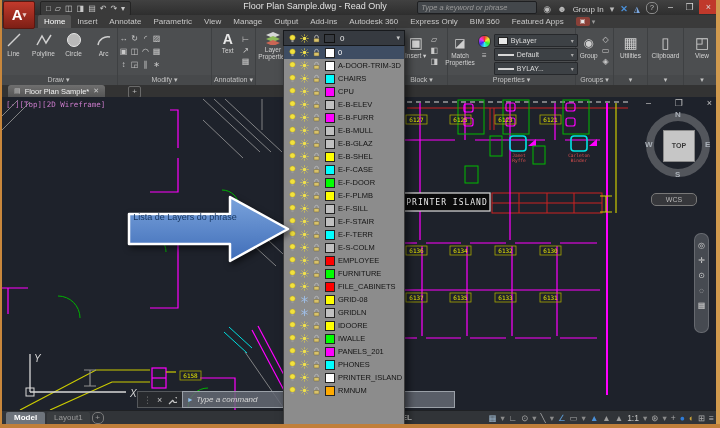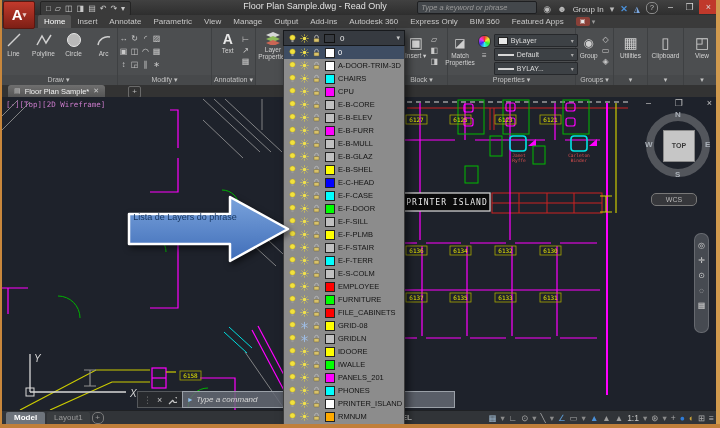--- a/index.html
+++ b/index.html
@@ -696,33 +696,20 @@
           <svg class="li">
             <use href="#i-bulb"></use>
           </svg>
           <svg class="li">
             <use href="#i-sun"></use>
           </svg>
           <svg class="li">
             <use href="#i-lock"></use>
           </svg>
           <span class="sw2" style="background: rgb(192, 192, 192);"></span>
-          <span class="lname">E-B-CORE</span>
-        </div>
-        <div class="lrow">
-          <svg class="li">
-            <use href="#i-bulb"></use>
-          </svg>
-          <svg class="li">
-            <use href="#i-sun"></use>
-          </svg>
-          <svg class="li">
-            <use href="#i-lock"></use>
-          </svg>
-          <span class="sw2" style="background: rgb(192, 192, 192);"></span>
           <span class="lname">E-B-ELEV</span>
         </div>
         <div class="lrow">
           <svg class="li">
             <use href="#i-bulb"></use>
           </svg>
           <svg class="li">
             <use href="#i-sun"></use>
           </svg>
           <svg class="li">
@@ -773,33 +760,20 @@
         <div class="lrow">
           <svg class="li">
             <use href="#i-bulb"></use>
           </svg>
           <svg class="li">
             <use href="#i-sun"></use>
           </svg>
           <svg class="li">
             <use href="#i-lock"></use>
           </svg>
-          <span class="sw2" style="background: rgb(0, 0, 255);"></span>
-          <span class="lname">E-C-HEAD</span>
-        </div>
-        <div class="lrow">
-          <svg class="li">
-            <use href="#i-bulb"></use>
-          </svg>
-          <svg class="li">
-            <use href="#i-sun"></use>
-          </svg>
-          <svg class="li">
-            <use href="#i-lock"></use>
-          </svg>
           <span class="sw2" style="background: rgb(0, 255, 255);"></span>
           <span class="lname">E-F-CASE</span>
         </div>
         <div class="lrow">
           <svg class="li">
             <use href="#i-bulb"></use>
           </svg>
           <svg class="li">
             <use href="#i-sun"></use>
           </svg>
@@ -812,35 +786,35 @@
         <div class="lrow">
           <svg class="li">
             <use href="#i-bulb"></use>
           </svg>
           <svg class="li">
             <use href="#i-sun"></use>
           </svg>
           <svg class="li">
             <use href="#i-lock"></use>
           </svg>
+          <span class="sw2" style="background: rgb(255, 255, 0);"></span>
+          <span class="lname">E-F-PLMB</span>
+        </div>
+        <div class="lrow">
+          <svg class="li">
+            <use href="#i-bulb"></use>
+          </svg>
+          <svg class="li">
+            <use href="#i-sun"></use>
+          </svg>
+          <svg class="li">
+            <use href="#i-lock"></use>
+          </svg>
           <span class="sw2" style="background: rgb(192, 192, 192);"></span>
           <span class="lname">E-F-SILL</span>
-        </div>
-        <div class="lrow">
-          <svg class="li">
-            <use href="#i-bulb"></use>
-          </svg>
-          <svg class="li">
-            <use href="#i-sun"></use>
-          </svg>
-          <svg class="li">
-            <use href="#i-lock"></use>
-          </svg>
-          <span class="sw2" style="background: rgb(255, 255, 0);"></span>
-          <span class="lname">E-F-PLMB</span>
         </div>
         <div class="lrow">
           <svg class="li">
             <use href="#i-bulb"></use>
           </svg>
           <svg class="li">
             <use href="#i-sun"></use>
           </svg>
           <svg class="li">
             <use href="#i-lock"></use>

